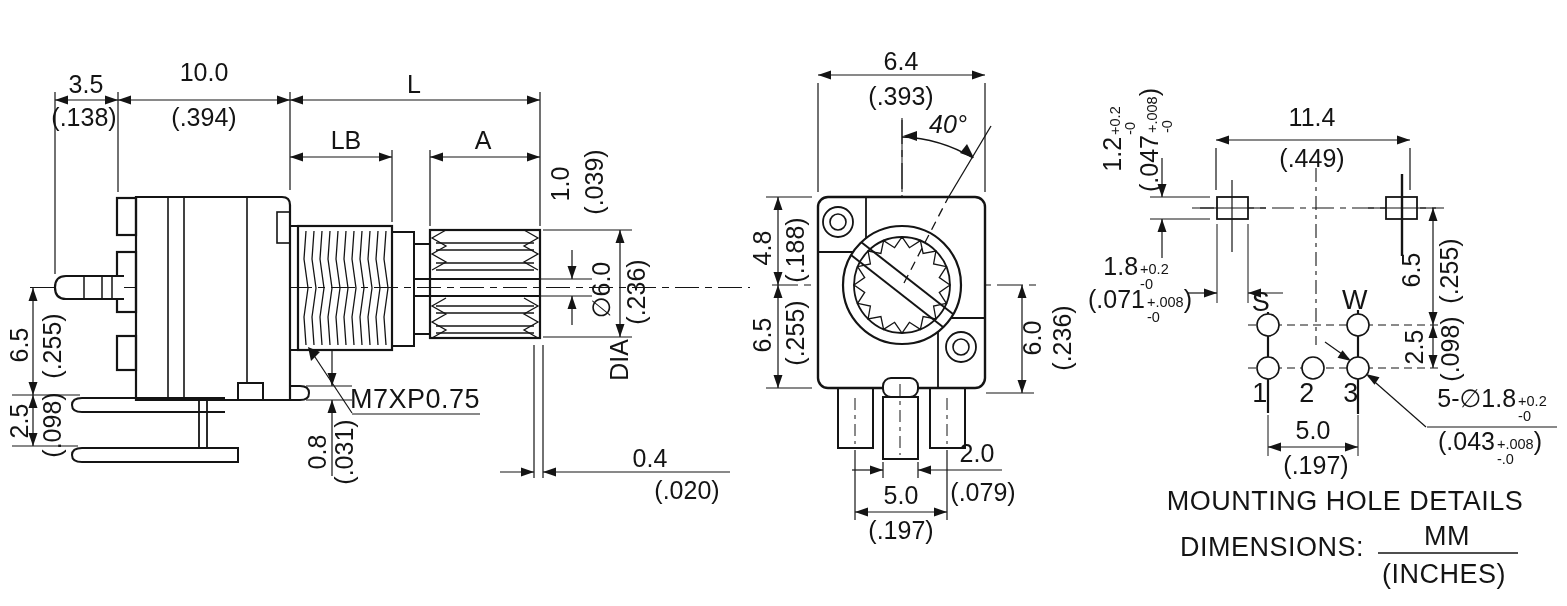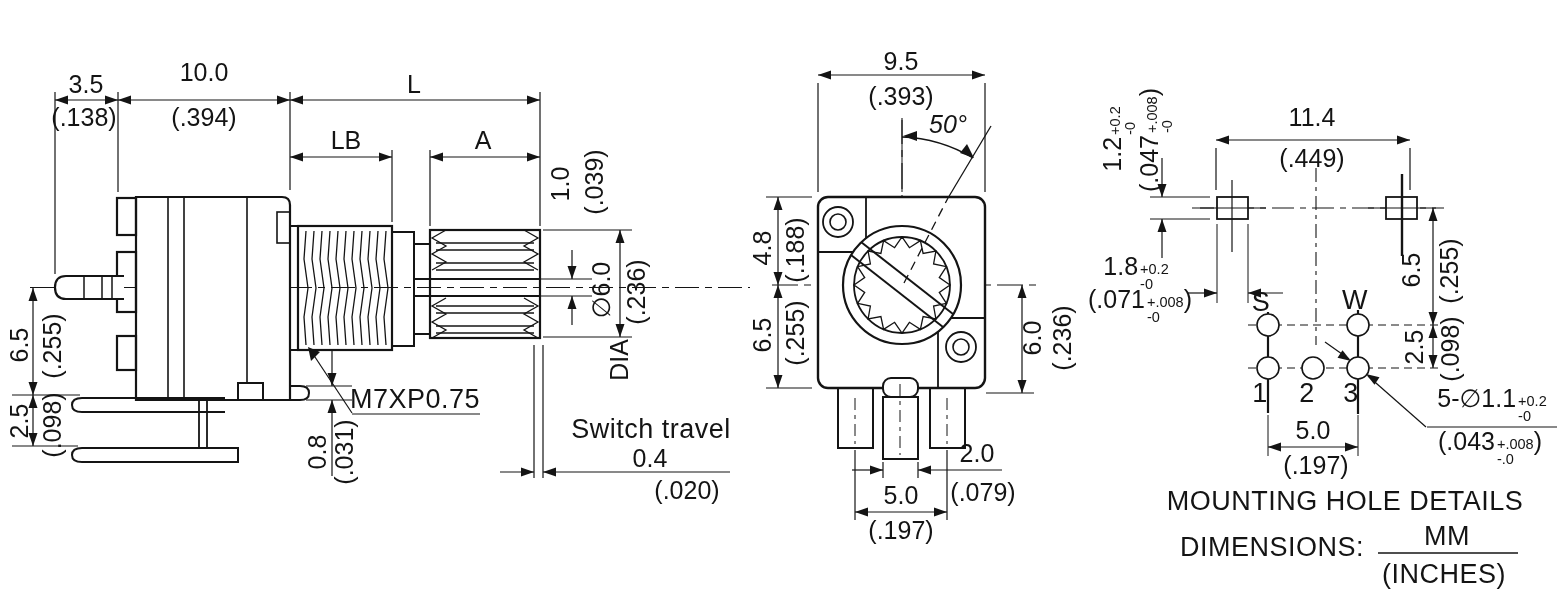--- a/index.html
+++ b/index.html
@@ -285,27 +285,26 @@
 <div class="lbl rot" style="left:601px;top:290px">∅6.0</div>
 <div class="lbl rot" style="left:636px;top:292px">(.236)</div>
 <div class="lbl rot" style="left:619px;top:360px">DIA</div>
 <div class="lbl rot" style="left:19px;top:345px">6.5</div>
 <div class="lbl rot" style="left:52px;top:346px">(.255)</div>
 <div class="lbl rot" style="left:19px;top:421px">2.5</div>
 <div class="lbl rot" style="left:52px;top:425px">(.098)</div>
 <div class="lbl rot" style="left:317px;top:452px">0.8</div>
 <div class="lbl rot" style="left:344px;top:452px">(.031)</div>
 <div class="lbl big" style="left:415px;top:399px">M7XP0.75</div>
-<div class="lbl big" style="left:651px;top:429px">Switch travel</div>
 <div class="lbl" style="left:650px;top:458px">0.4</div>
 <div class="lbl" style="left:687px;top:490px">(.020)</div>
 
-<div class="lbl" style="left:901px;top:61px">9.5</div>
+<div class="lbl" style="left:901px;top:61px">6.4</div>
 <div class="lbl" style="left:901px;top:96px">(.393)</div>
-<div class="lbl it" style="left:948px;top:124px">50°</div>
+<div class="lbl it" style="left:948px;top:124px">40°</div>
 <div class="lbl rot" style="left:762px;top:248px">4.8</div>
 <div class="lbl rot" style="left:795px;top:250px">(.188)</div>
 <div class="lbl rot" style="left:762px;top:335px">6.5</div>
 <div class="lbl rot" style="left:795px;top:333px">(.255)</div>
 <div class="lbl rot" style="left:1032px;top:338px">6.0</div>
 <div class="lbl rot" style="left:1062px;top:338px">(.236)</div>
 <div class="lbl" style="left:977px;top:453px">2.0</div>
 <div class="lbl" style="left:983px;top:492px">(.079)</div>
 <div class="lbl" style="left:901px;top:495px">5.0</div>
 <div class="lbl" style="left:901px;top:530px">(.197)</div>
@@ -339,21 +338,21 @@
 <div class="lbl rot" style="left:1411px;top:270px">6.5</div>
 <div class="lbl rot" style="left:1449px;top:271px">(.255)</div>
 <div class="lbl rot" style="left:1414px;top:347px">2.5</div>
 <div class="lbl rot" style="left:1450px;top:349px">(.098)</div>
 <div class="lbl big" style="left:1261px;top:302px">S</div>
 <div class="lbl big" style="left:1355px;top:300px">W</div>
 <div class="lbl big" style="left:1260px;top:393px">1</div>
 <div class="lbl big" style="left:1307px;top:393px">2</div>
 <div class="lbl big" style="left:1351px;top:393px">3</div>
 <div class="lbl" style="left:1492px;top:406px">
-  <span>5-∅1.1</span><span class="tol">
+  <span>5-∅1.8</span><span class="tol">
         <span>+0.2</span>
         <span>-0</span>
       </span>
 </div>
 <div class="lbl" style="left:1490px;top:449px">
   <span>(.043</span><span class="tol">
         <span>+.008</span>
         <span>-.0</span>
       </span><span>)</span>
 </div>

